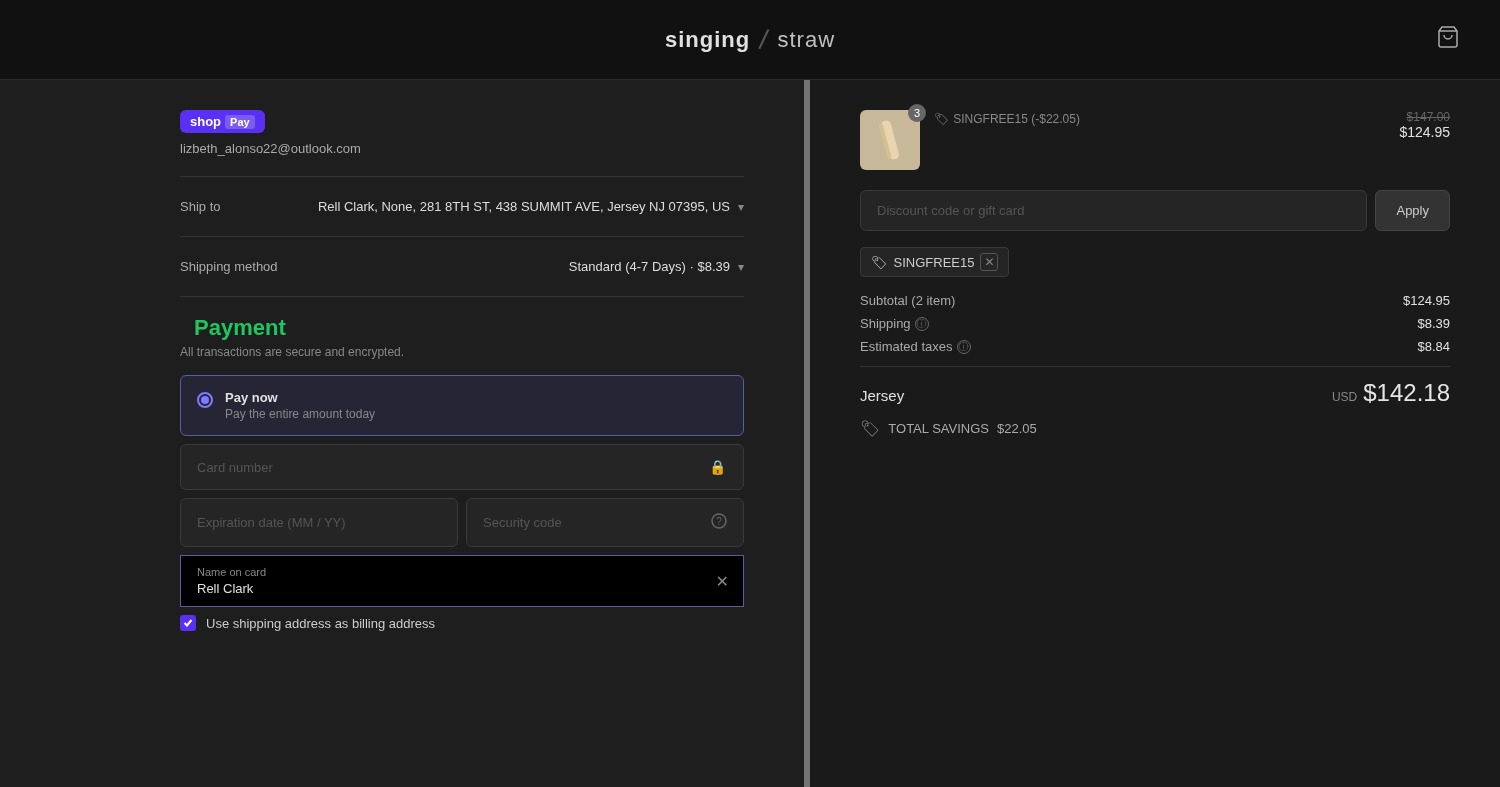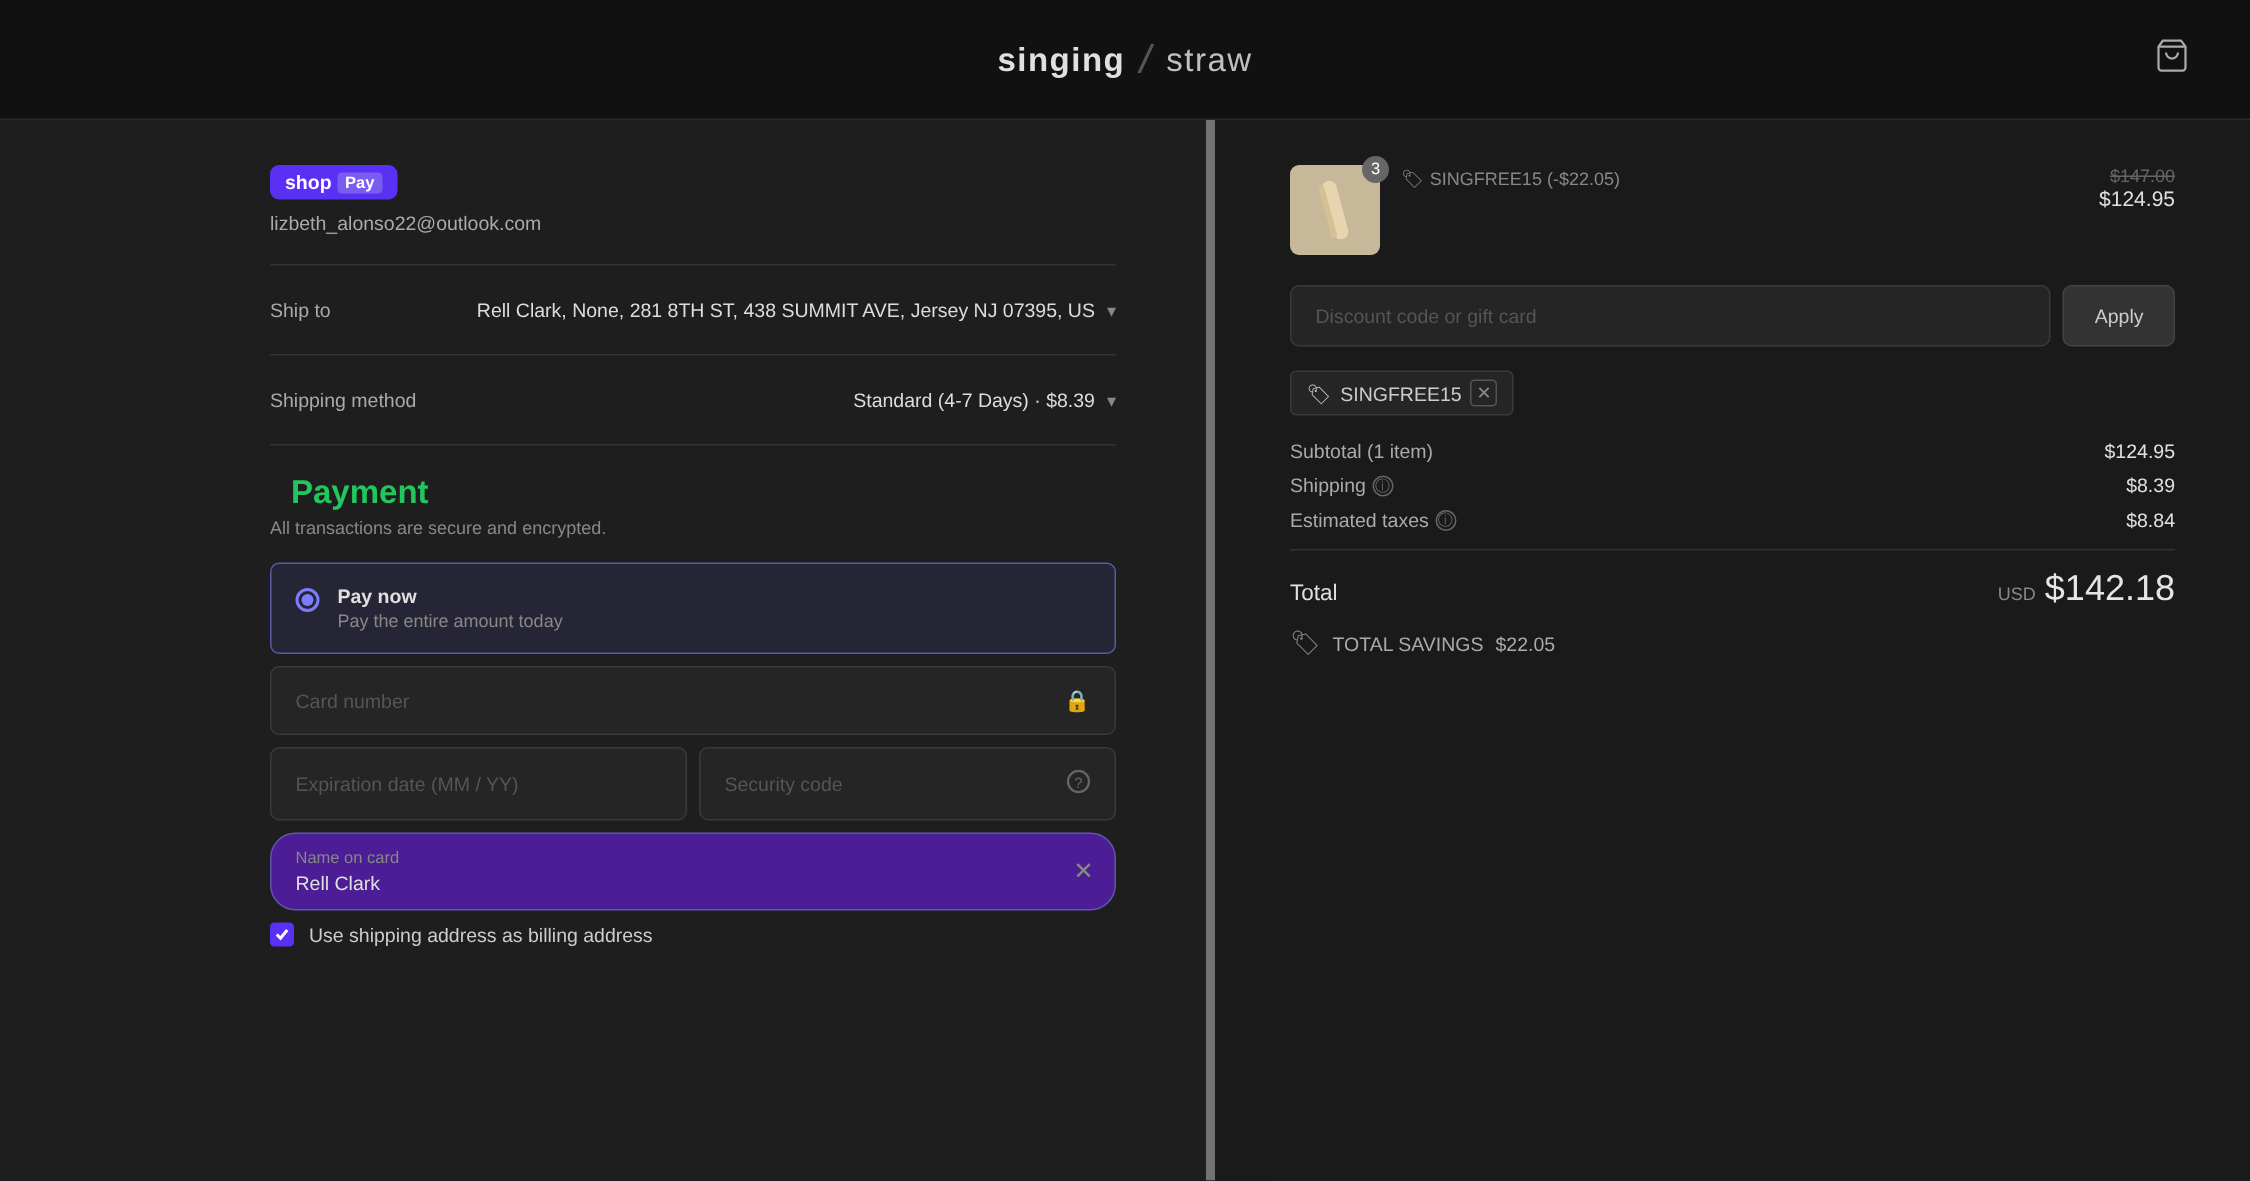--- a/index.html
+++ b/index.html
@@ -226,23 +226,23 @@
     }
     .card-row {
       display: flex;
       gap: 8px;
     }
     .card-row .card-field {
       flex: 1;
       justify-content: center;
     }
     .card-field-name {
-      background: #4c1d95;
+      background: #000000;
       border: 1px solid #5a5aaa;
-      border-radius: 17px;
+      border-radius: 0;
       padding: 10px 16px;
       margin-bottom: 8px;
       position: relative;
     }
     .card-field-name label {
       font-size: 11px;
       color: #888;
       display: block;
       margin-bottom: 2px;
     }
@@ -626,41 +626,41 @@
 
     
     <div class="discount-tag">
       <span>🏷</span>
       <span>SINGFREE15</span>
       <span class="tag-x">✕</span>
     </div>
 
     
     <div class="totals-row">
-      <span class="totals-label">Subtotal (1 item)</span>
+      <span class="totals-label">Subtotal (2 item)</span>
       <span class="totals-value">$124.95</span>
     </div>
     <div class="totals-row">
       <span class="totals-label">
         <span>Shipping</span>
         <span class="info-icon">ⓘ</span>
       </span>
       <span class="totals-value">$8.39</span>
     </div>
     <div class="totals-row">
       <span class="totals-label">
         <span>Estimated taxes</span>
         <span class="info-icon">ⓘ</span>
       </span>
       <span class="totals-value">$8.84</span>
     </div>
 
     
     <div class="total-row">
-      <span class="total-label">Total</span>
+      <span class="total-label">Jersey</span>
       <div class="total-value">
         <span class="total-currency">USD</span>
         <span class="total-amount">$142.18</span>
       </div>
     </div>
 
     
     <div class="savings-row">
       <span class="savings-icon">🏷</span>
       <span>TOTAL SAVINGS</span>

